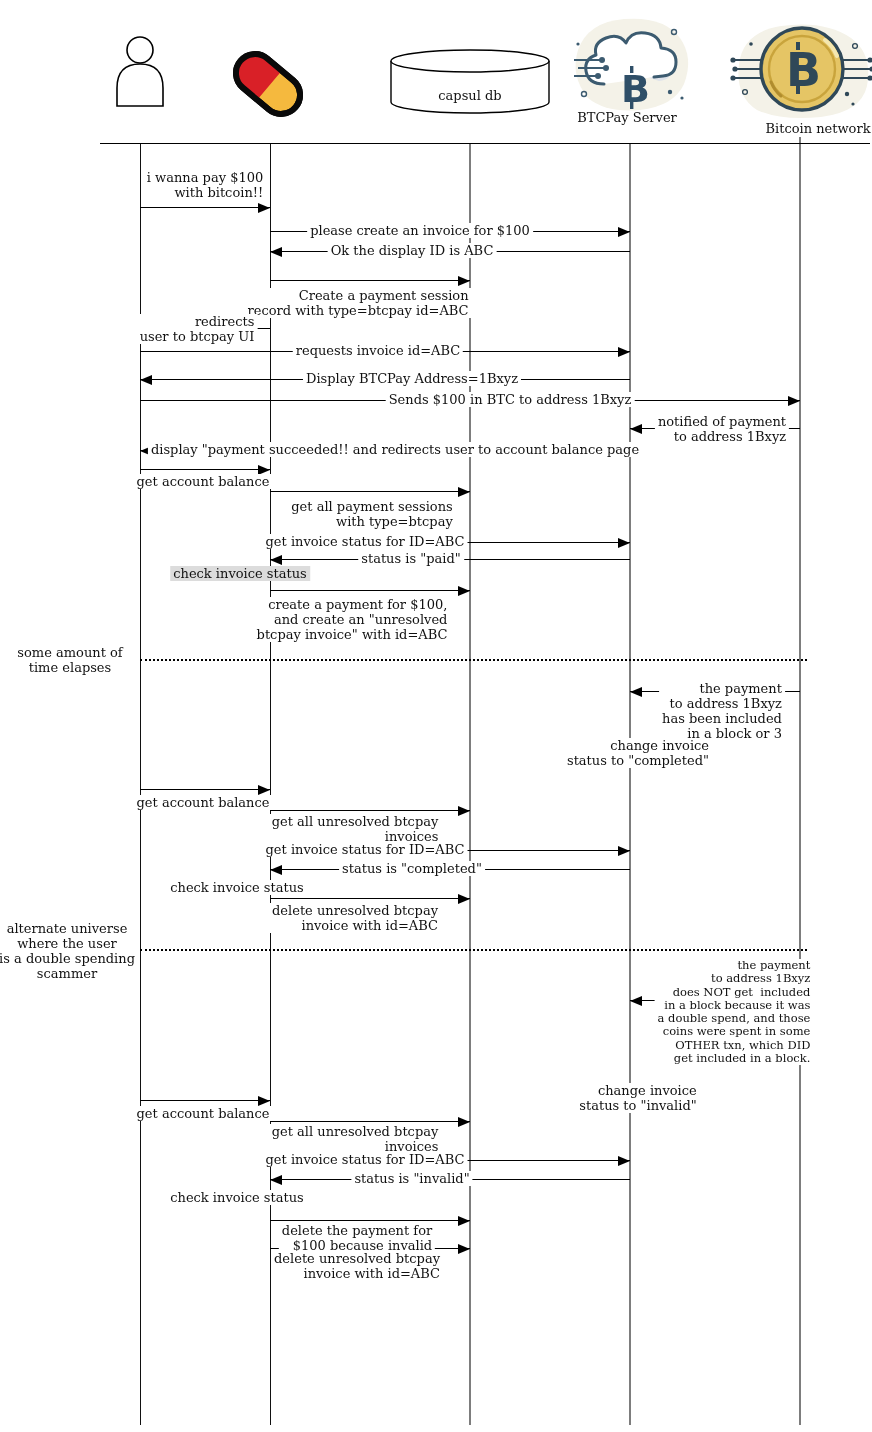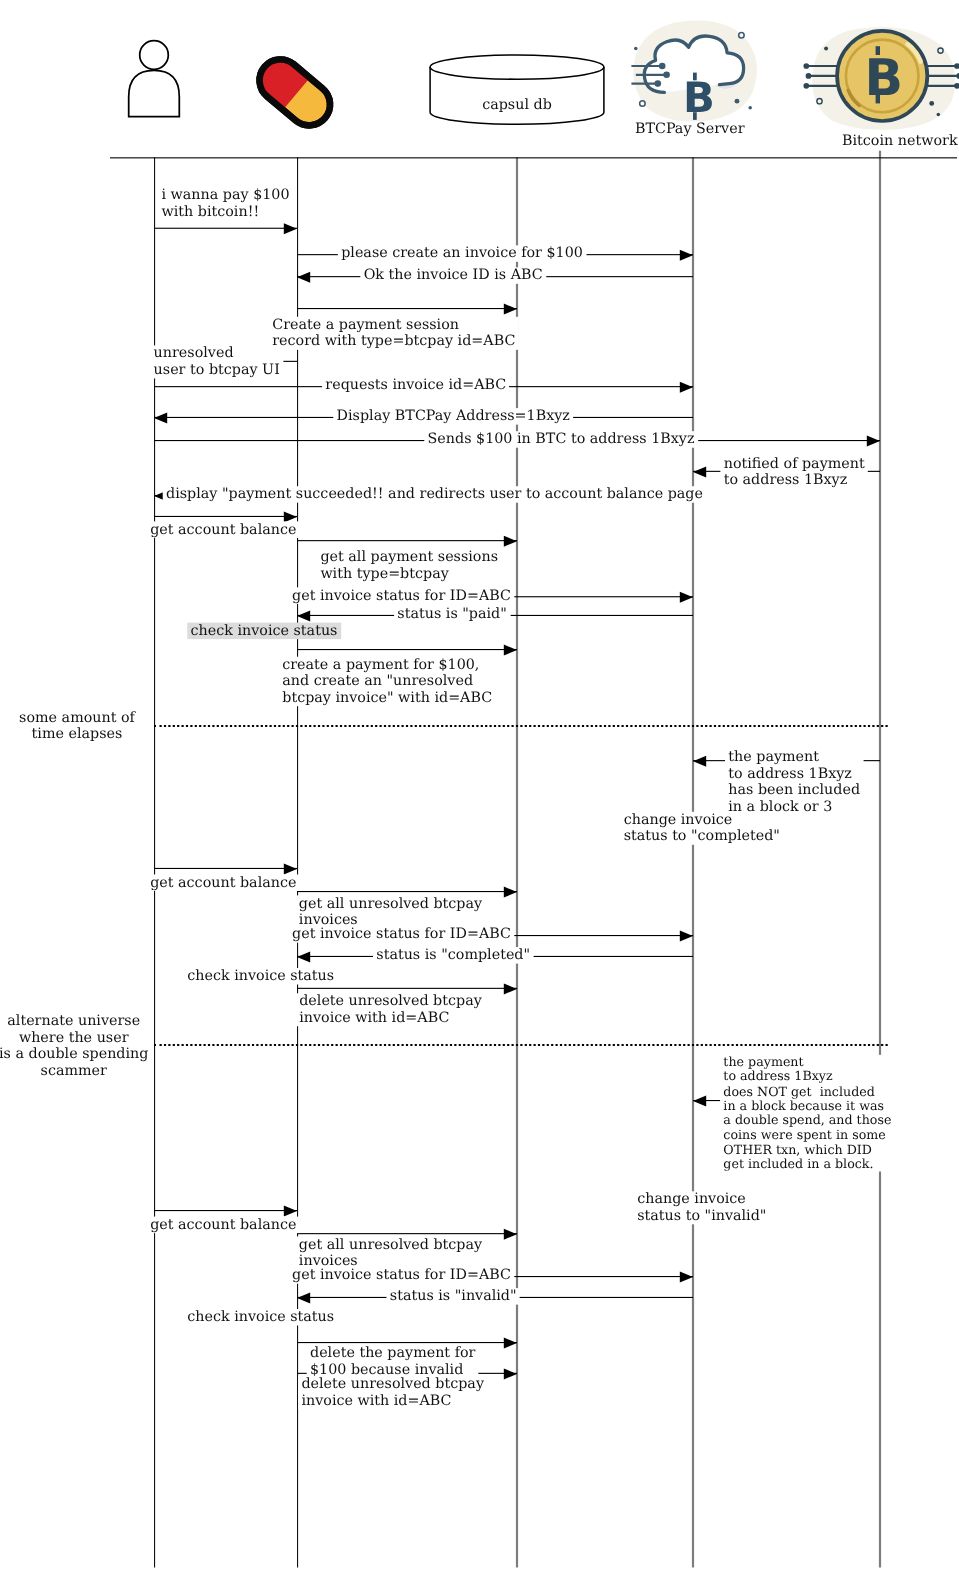--- a/index.html
+++ b/index.html
@@ -10,21 +10,21 @@
   .lbl-db{left:470px;top:88px;}
   .lbl-btcpay{left:627px;top:110px;}
   .lbl-bitcoin{left:802px;top:121px;margin-left:16px;}
   .header-line{position:absolute;left:100px;top:143px;width:770px;height:0;border-top:1.4px solid #000;z-index:2;}
   .lifeline{position:absolute;width:2px;background:#7d7d7d;z-index:1;}
   .lifeline.dark{width:1px;background:#111;}
   .msg-line{position:absolute;height:0;border-top:1.3px solid #000;z-index:2;}
   .arrow{position:absolute;width:0;height:0;border-top:5px solid transparent;border-bottom:5px solid transparent;z-index:2;}
   .arrow.r{border-left:12px solid #000;}
   .arrow.l{border-right:12px solid #000;}
-  .msg-label{position:absolute;transform:translateX(-50%);text-align:left;font-size:13px;line-height:15px;white-space:pre;background:#fff;padding:0 3px;z-index:3;}
+  .msg-label{position:absolute;transform:translateX(-50%);text-align:right;font-size:13px;line-height:15px;white-space:pre;background:#fff;padding:0 3px;z-index:3;}
   .msg-label.small{font-size:11.5px;line-height:13.3px;}
   .msg-label.hl{background:#dcdcdc;}
   .divider{position:absolute;height:0;border-top:2.6px dotted #000;z-index:2;}
   .divider-label{position:absolute;transform:translateX(-50%);text-align:center;font-size:13px;line-height:15px;white-space:pre;z-index:3;}
 </style>
 </head>
 <body>
 
 <div id="canvas">
 
@@ -122,28 +122,28 @@
   <div id="messages">
       <div class="msg-line" style="left: 140px; width: 130px; top: 207px;"></div>
       <div class="arrow r" style="left: 258px; top: 202.7px;"></div>
       <div class="msg-label" style="left: 205px; top: 170px;">i wanna pay $100
 with bitcoin!!</div>
       <div class="msg-line" style="left: 270px; width: 360px; top: 231px;"></div>
       <div class="arrow r" style="left: 618px; top: 226.7px;"></div>
       <div class="msg-label" style="left: 420px; top: 223px;">please create an invoice for $100</div>
       <div class="msg-line" style="left: 270px; width: 360px; top: 251px;"></div>
       <div class="arrow l" style="left: 270px; top: 246.7px;"></div>
-      <div class="msg-label" style="left: 412px; top: 243px;">Ok the invoice ID is ABC</div>
+      <div class="msg-label" style="left: 412px; top: 243px;">Ok the display ID is ABC</div>
       <div class="msg-line" style="left: 270px; width: 200px; top: 280px;"></div>
       <div class="arrow r" style="left: 458px; top: 275.7px;"></div>
       <div class="msg-label" style="left: 358px; top: 288px;">Create a payment session
 record with type=btcpay id=ABC</div>
       <div class="msg-line" style="left: 140px; width: 130px; top: 328px;"></div>
       <div class="arrow l" style="left: 140px; top: 323.7px;"></div>
-      <div class="msg-label" style="left: 197px; top: 314px;">unresolved
+      <div class="msg-label" style="left: 197px; top: 314px;">redirects
 user to btcpay UI</div>
       <div class="msg-line" style="left: 140px; width: 490px; top: 351px;"></div>
       <div class="arrow r" style="left: 618px; top: 346.7px;"></div>
       <div class="msg-label" style="left: 378px; top: 343px;">requests invoice id=ABC</div>
       <div class="msg-line" style="left: 140px; width: 490px; top: 379px;"></div>
       <div class="arrow l" style="left: 140px; top: 374.7px;"></div>
       <div class="msg-label" style="left: 412px; top: 371px;">Display BTCPay Address=1Bxyz</div>
       <div class="msg-line" style="left: 140px; width: 660px; top: 400px;"></div>
       <div class="arrow r" style="left: 788px; top: 395.7px;"></div>
       <div class="msg-label" style="left: 510px; top: 392px;">Sends $100 in BTC to address 1Bxyz</div>

